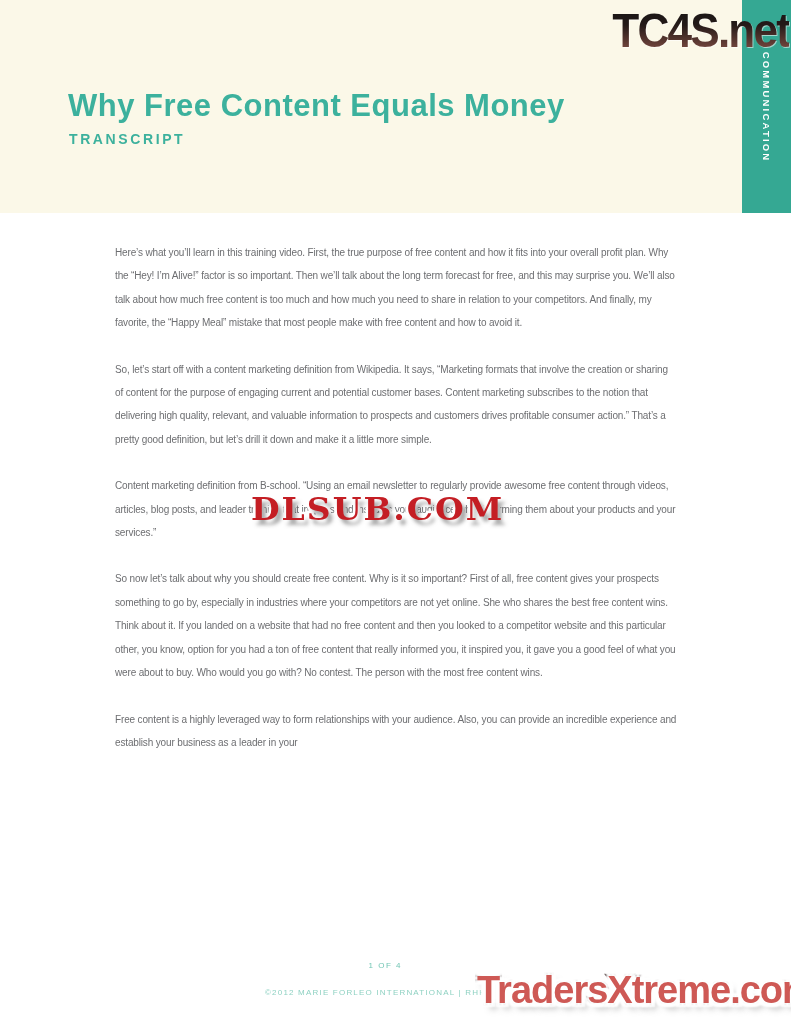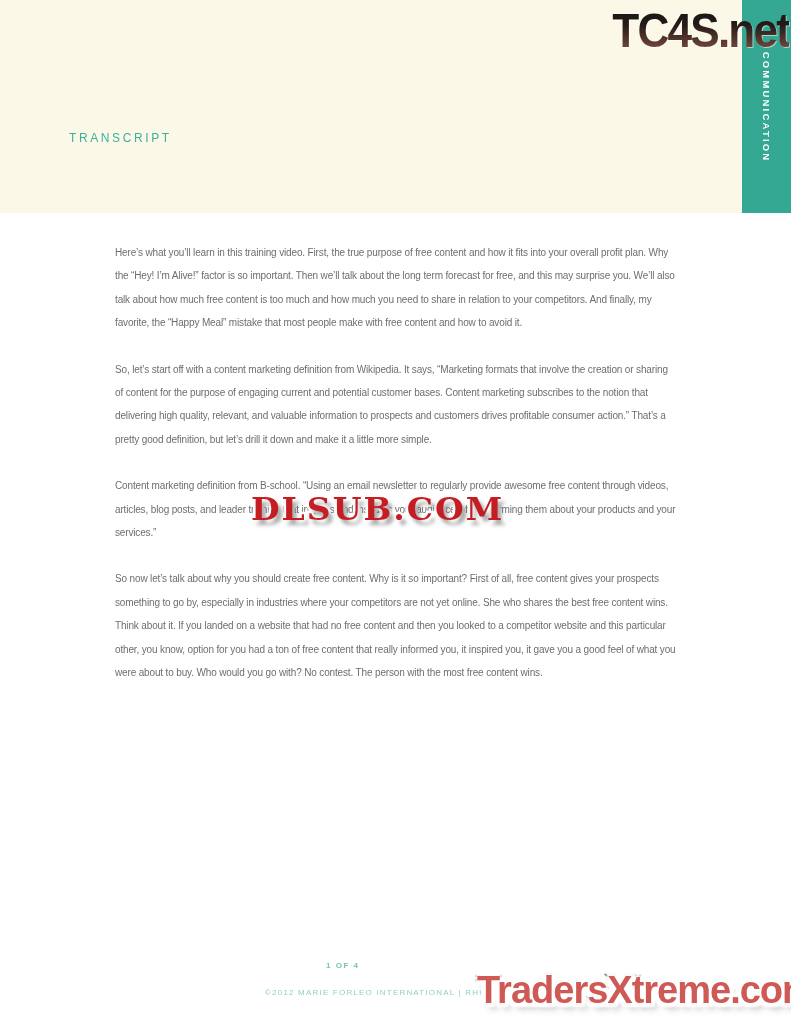--- a/index.html
+++ b/index.html
@@ -17,21 +17,21 @@
     width: 791px; height: 213px;
     background: #fbf8e8;
   }
   .page-title {
     position: absolute; left: 68px; top: 88px;
     font-size: 31px; font-weight: bold; letter-spacing: 0.5px;
     color: #3cb19d; white-space: nowrap;
   }
   .transcript-label {
     position: absolute; left: 69px; top: 131px;
-    font-size: 12px; font-weight: normal; letter-spacing: 2.6px;
+    font-size: 14px; font-weight: bold; letter-spacing: 2.6px;
     color: #3cb19d;
   }
 
   
   .side-tab {
     position: absolute; top: 0; right: 0;
     width: 49px; height: 213px;
     background: #35a893;
   }
   .side-tab .tab-text {
@@ -86,48 +86,50 @@
   }
   .content p {
     margin: 0 0 23px 0;
     font-size: 10px; line-height: 23.4px; letter-spacing: -0.15px;
     color: #6d6e71;
   }
 
   
   .page-number {
     position: absolute; left: 326px; top: 961px; width: 76px;
-    text-align: left;
-    font-size: 8px; font-weight: bold; letter-spacing: 1.5px;
+    text-align: right;
+    font-size: 8px; font-weight: normal; letter-spacing: 1.5px;
     color: #74c6b5;
   }
   .copyright-line {
     position: absolute; left: 265px; top: 988px;
     font-size: 8px; letter-spacing: 1.2px;
     color: #8ed1c2; white-space: nowrap; text-align: right;
   }
 </style>
 </head>
 <body>
 
 <div class="header-band">
+  <div class="page-title">Why Free Content Equals Money</div>
   <div class="transcript-label">TRANSCRIPT</div>
 </div>
 
 <div class="side-tab">
   <span class="tab-text">COMMUNICATION</span>
 </div>
 
 <div class="wm-top-right">TC4S.net</div>
 
 <div class="content">
   <p>Here’s what you’ll learn in this training video. First, the true purpose of free content and how it fits into your overall profit plan. Why the “Hey! I’m Alive!” factor is so important. Then we’ll talk about the long term forecast for free, and this may surprise you. We’ll also talk about how much free content is too much and how much you need to share in relation to your competitors. And finally, my favorite, the “Happy Meal” mistake that most people make with free content and how to avoid it.</p>
   <p>So, let’s start off with a content marketing definition from Wikipedia. It says, “Marketing formats that involve the creation or sharing of content for the purpose of engaging current and potential customer bases. Content marketing subscribes to the notion that delivering high quality, relevant, and valuable information to prospects and customers drives profitable consumer action.” That’s a pretty good definition, but let’s drill it down and make it a little more simple.</p>
   <p>Content marketing definition from B-school. “Using an email newsletter to regularly provide awesome free content through videos, articles, blog posts, and leader training that inspires and instructs your audience while informing them about your products and your services.”</p>
   <p>So now let’s talk about why you should create free content. Why is it so important? First of all, free content gives your prospects something to go by, especially in industries where your competitors are not yet online. She who shares the best free content wins. Think about it. If you landed on a website that had no free content and then you looked to a competitor website and this particular other, you know, option for you had a ton of free content that really informed you, it inspired you, it gave you a good feel of what you were about to buy. Who would you go with? No contest. The person with the most free content wins.</p>
+  <p>Free content is a highly leveraged way to form relationships with your audience. Also, you can provide an incredible experience and establish your business as a leader in your</p>
 </div>
 
 <div class="wm-center">DLSUB.COM</div>
 
 <div class="page-number">1 OF 4</div>
 <div class="copyright-line">©2012 MARIE FORLEO INTERNATIONAL | RHHBSCH</div>
 
 <div class="wm-bottom-right">TradersXtreme.com</div>
 
 </body></html>

